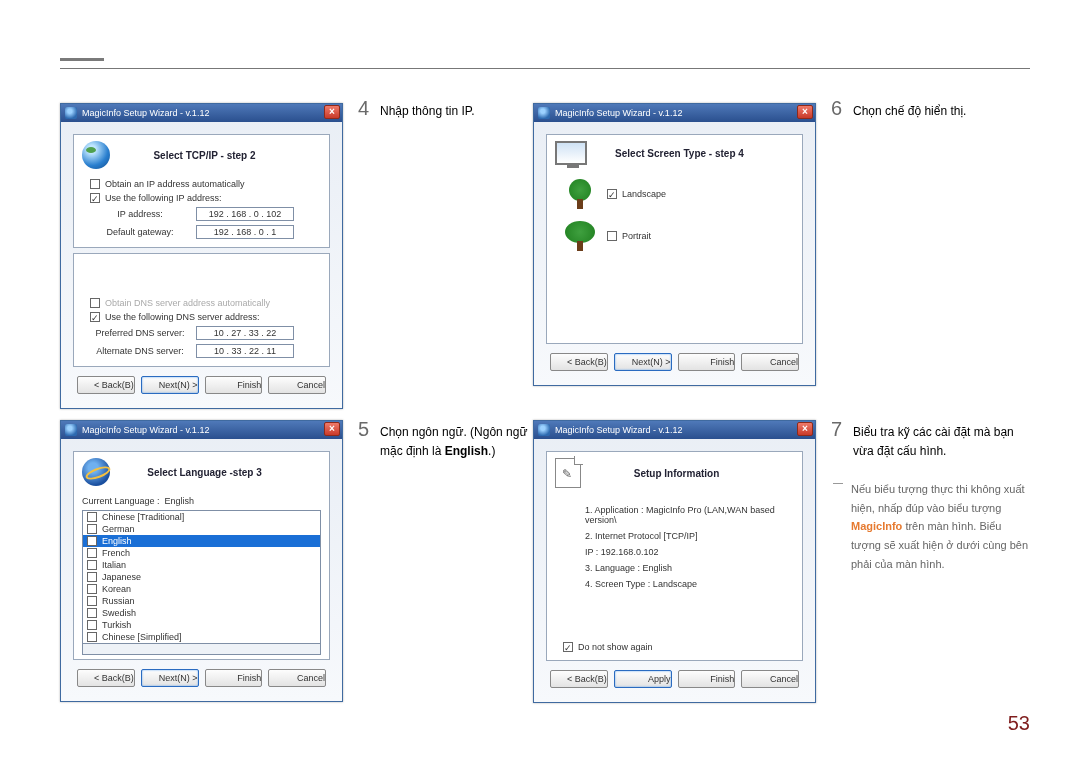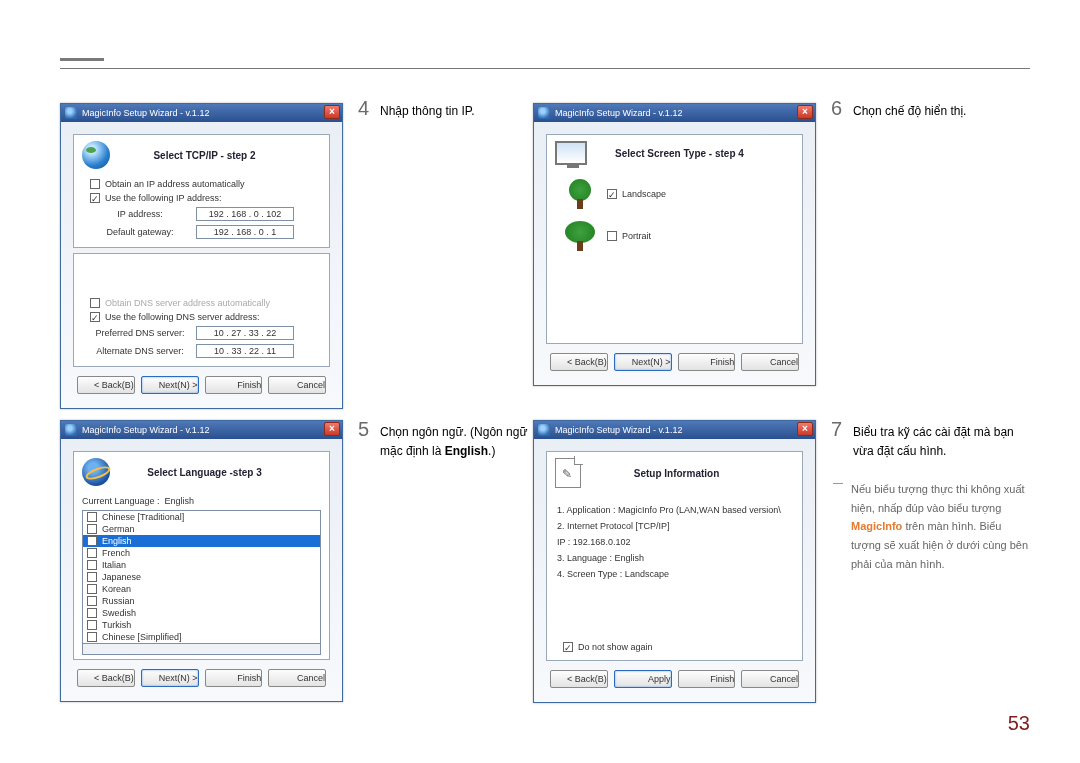--- a/index.html
+++ b/index.html
@@ -180,21 +180,21 @@
     font-size: 9px;
     background: linear-gradient(#fdfdfd,#e3e3e3);
     border: 1px solid #888;
     border-radius: 2px;
     line-height: 16px;
     text-align: right;
     cursor: pointer;
   }
   .btn.primary { border: 1px solid #2a6bc0; box-shadow: 0 0 2px #5aa0ef inset; }
   .info-list { list-style: none; padding: 6px 2px; font-size: 9px; color: #333; }
-  .info-list li { padding: 3px 0; }
+  .info-list li { padding: 3px 0; margin-left: 28px; }
   .step-num {
     position: absolute;
     font-size: 20px;
     color: #6a6a6a;
     font-weight: 300;
   }
   .step-text {
     position: absolute;
     font-size: 12px;
     color: #000000;

